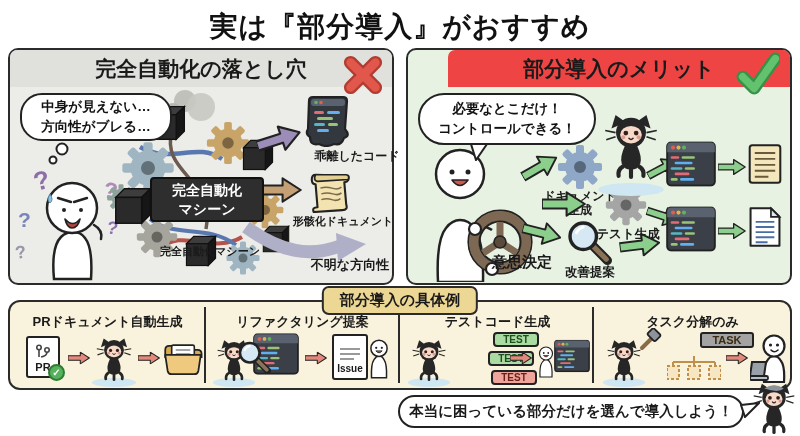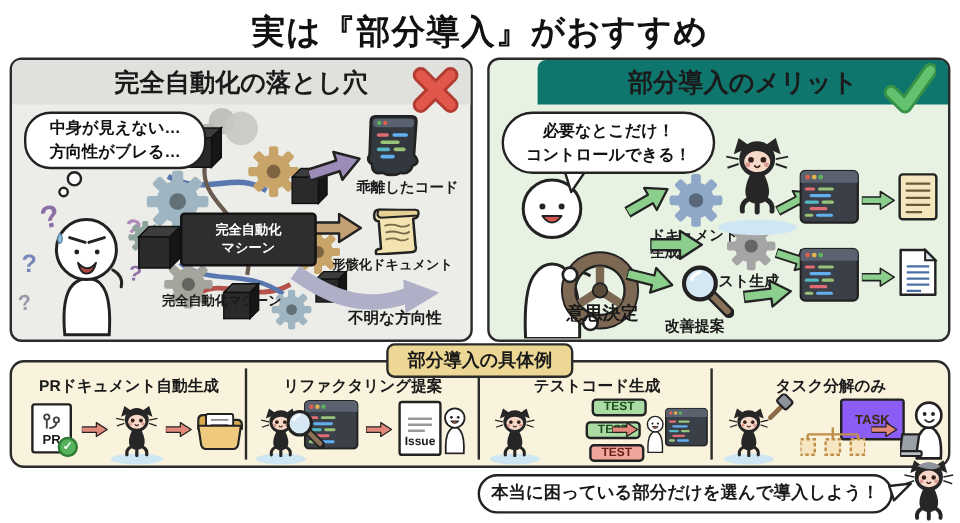--- a/index.html
+++ b/index.html
@@ -18,52 +18,52 @@
     border:2.5px solid #2b2b2b; border-radius:10px;
   }
   .panel-left  { left:8px;  background:#ECECE8; }
   .panel-right { left:406px; background:#E7F2E3; }
   .panel-header {
     position:absolute; top:0; left:0; right:0; height:37px;
     display:flex; align-items:center; justify-content:center;
     font-size:21px; font-weight:700; border-radius:7px 7px 0 0;
   }
   .panel-left  .panel-header { background:#E0E0DC; }
-  .panel-right .panel-header { background:#0f766e;margin-left:40px; }
+  .panel-right .panel-header { background:#ef4444;margin-left:40px; }
   .panel-body { position:absolute; top:37px; left:0; right:0; bottom:0; }
   .bubble {
     position:absolute; background:#fff; border:2.5px solid #222; border-radius:26px;
     font-weight:700; text-align:center; color:#111; font-size:13.5px; line-height:1.45;
     display:flex; flex-direction:column; justify-content:center; z-index:5;
   }
-  .lbl { position:absolute; font-weight:700; color:#1a1a1a; text-align:left; line-height:1.2; }
+  .lbl { position:absolute; font-weight:700; color:#1a1a1a; text-align:center; line-height:1.2; }
   .machine-box {
     position:absolute; background:#2e2e2e; border:2px solid #111; border-radius:4px;
-    color:#fff; font-weight:700; font-size:11px; text-align:center; line-height:1.35;
+    color:#fff; font-weight:700; font-size:14px; text-align:center; line-height:1.35;
     display:flex; flex-direction:column; justify-content:center; z-index:4;
   }
   .examples {
     position:absolute; left:8px; top:300px; width:784px; height:90px;
     background:#F9F2DC; border:2.5px solid #2b2b2b; border-radius:12px;
   }
   .ex-badge {
     position:absolute; top:-16px; left:50%; transform:translateX(-50%);
     background:#EDD794; border:2.5px solid #2b2b2b; border-radius:7px;
     font-size:15px; font-weight:700; padding:3px 16px; white-space:nowrap; z-index:6;
   }
   .ex-divider { position:absolute; top:5px; bottom:5px; width:2px; background:#2b2b2b; }
   .ex-title { position:absolute; top:11px; width:195px; text-align:center; font-size:13px; font-weight:700; }
   .tag {
     position:absolute; border:2px solid #222; border-radius:4px; text-align:center;
     font-weight:700; display:flex; align-items:center; justify-content:center;margin-left:33px;
   }
   .test-badge { width:46px; height:15px; font-size:10px; }
   .test-green { background:#A9DBA2; color:#1e4d1e; }
   .test-red   { background:#EFA49C; color:#6b1f18; }
-  .task-box { width:54px; height:35px; font-size:11px; background:#8b5cf6; color:#3a2a10; border-radius:3px; }
+  .task-box { width:54px; height:16px; font-size:11px; background:#a3a3a3; color:#3a2a10; border-radius:3px; }
   .doc-card {
     position:absolute; background:#fff; border:2px solid #222; border-radius:3px;
     display:flex; flex-direction:column; align-items:center; justify-content:flex-end;
   }
   .puddle { position:absolute; background:#CFE7F2; border-radius:50%; }
   .footer-bubble {
     position:absolute; left:398px; top:395px; width:346px; height:33px;
     background:#fff; border:2.5px solid #222; border-radius:17px;
     font-size:14.5px; font-weight:700; text-align:center; line-height:28px;
   }

